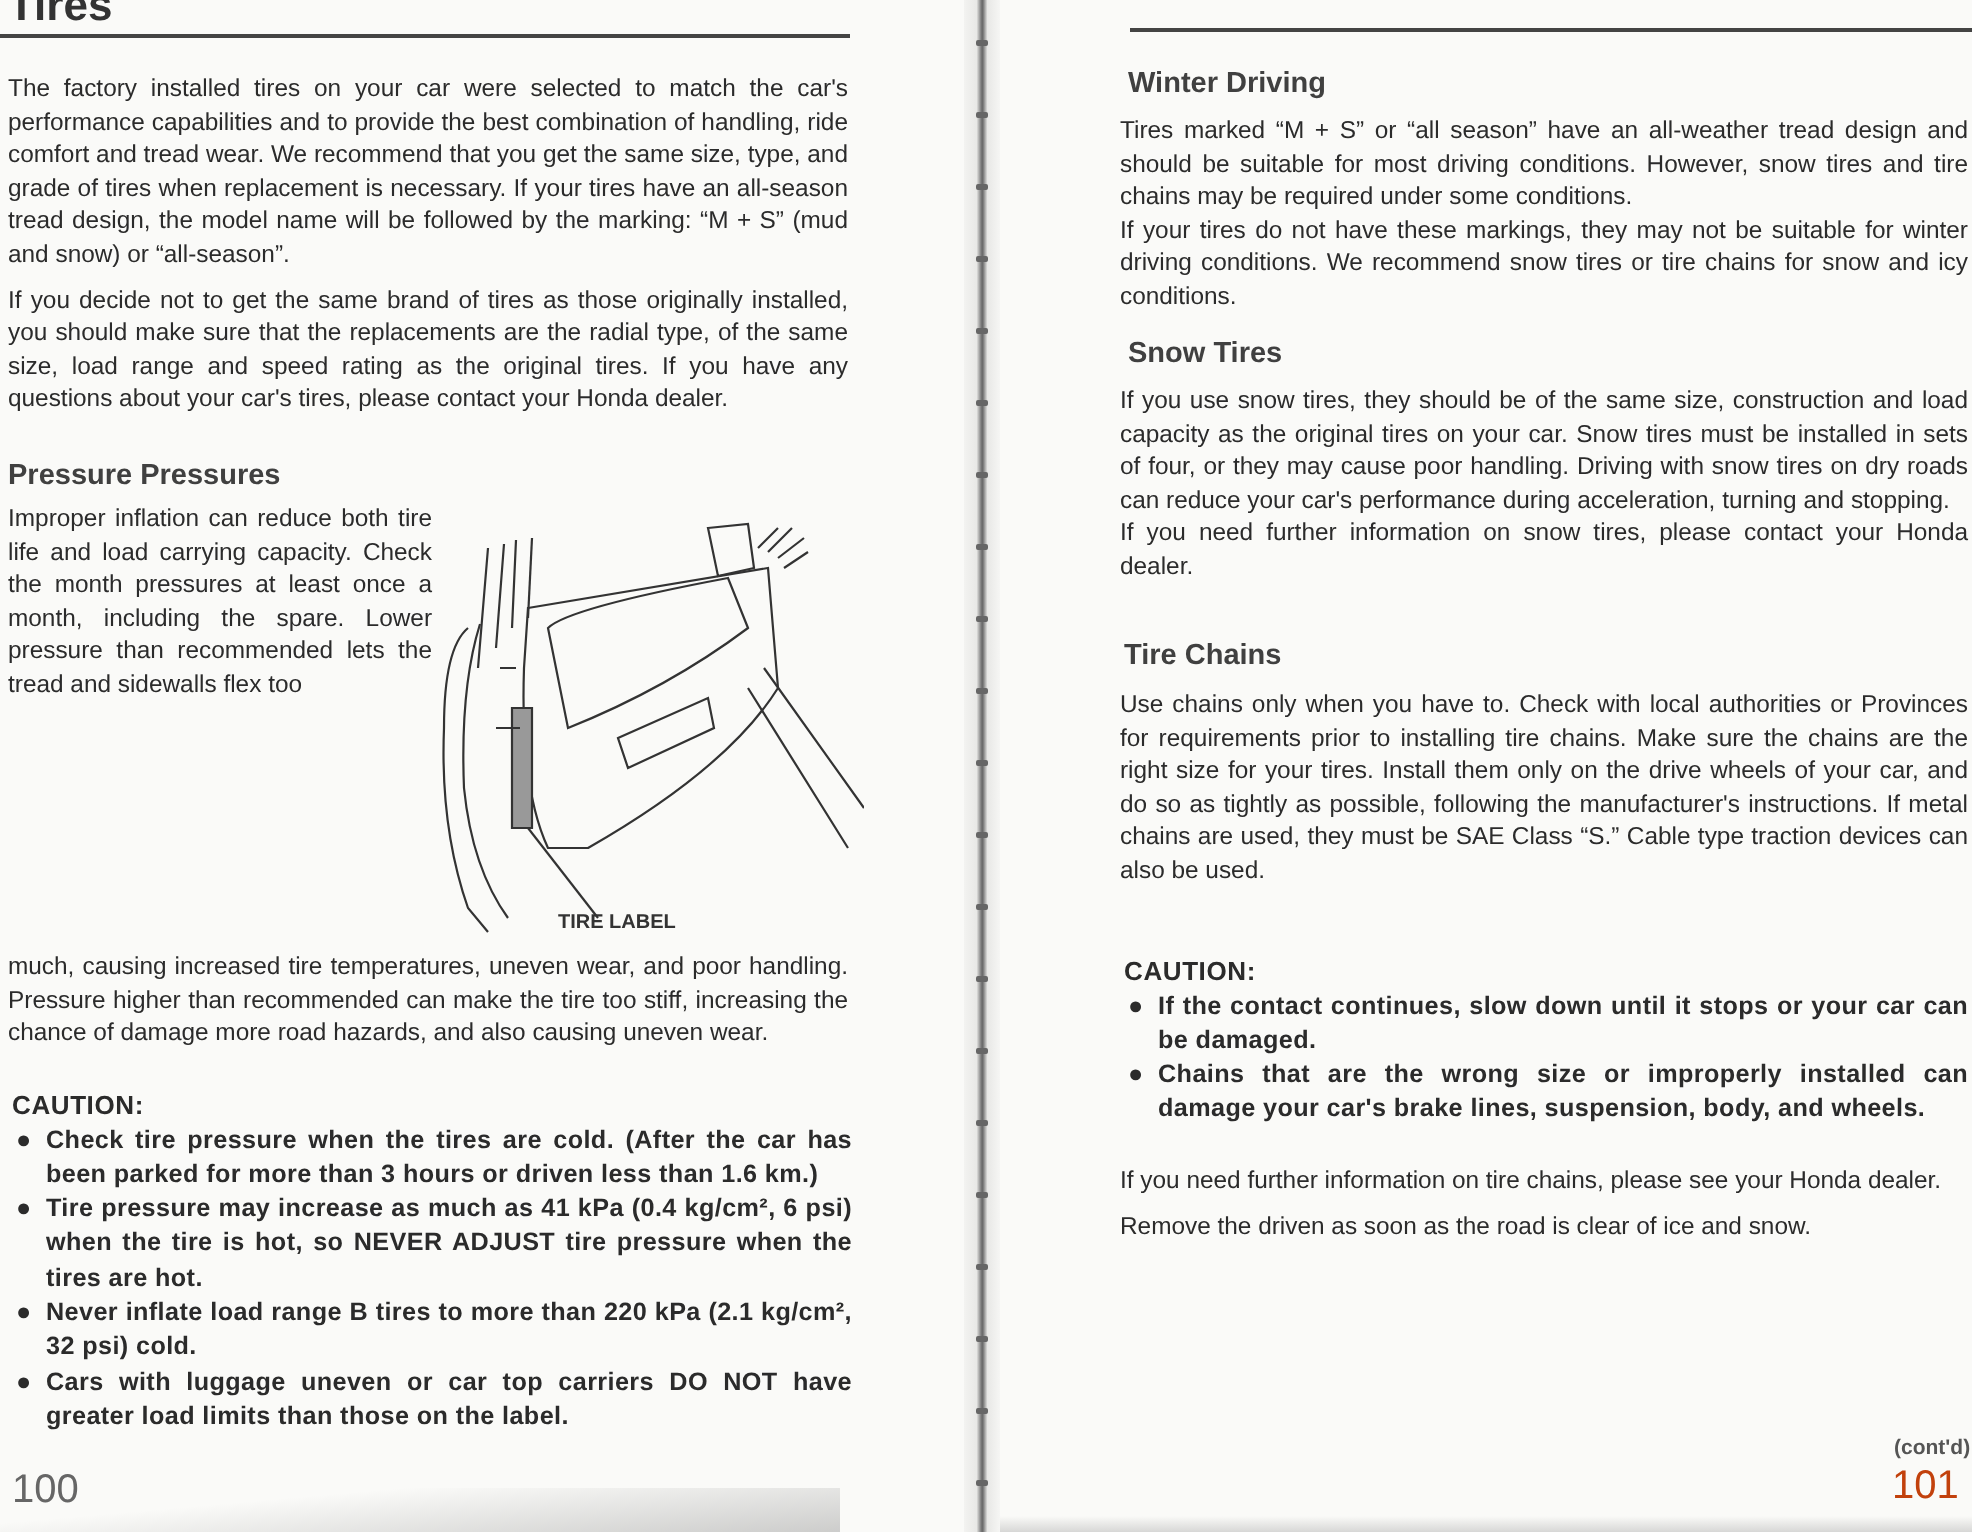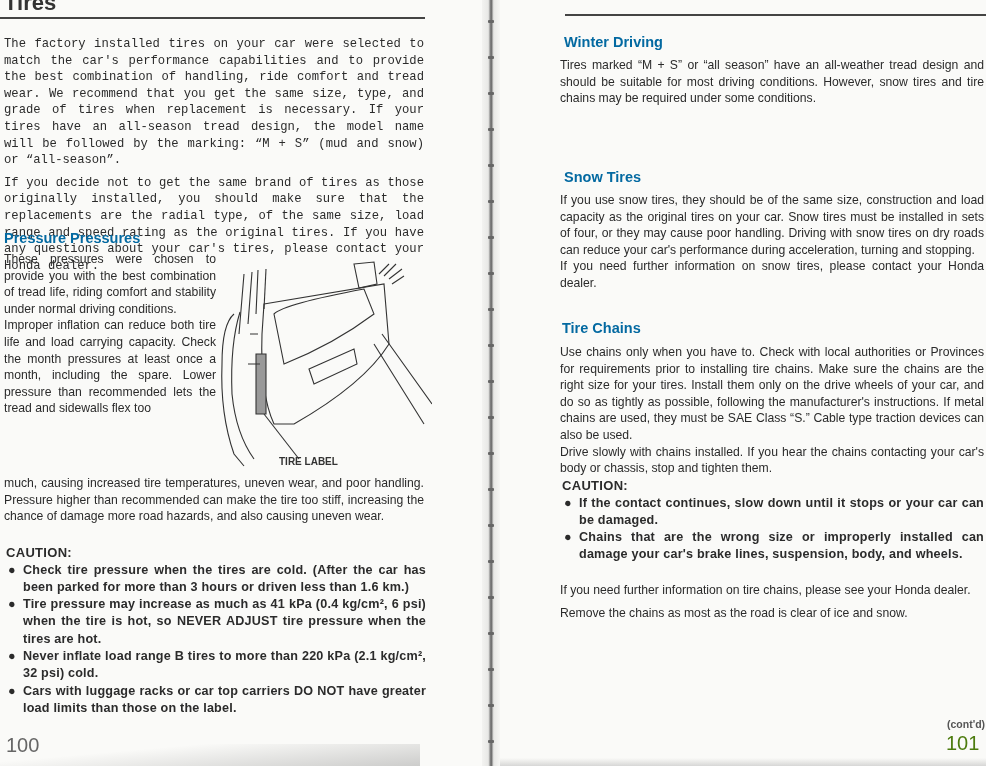--- a/index.html
+++ b/index.html
@@ -30,21 +30,21 @@
     position:absolute; left:4px; top:-10px; font-size:22px; font-weight:bold; color:#333;
   }
   .rule { position:absolute; height:2px; background:#444; }
   .rule-left { left:0; top:17px; width:425px; }
   .rule-right { left:565px; top:14px; width:421px; }
 
   .text-block {
     position:absolute; font-size:12.2px; line-height:16.6px; text-align: justify;
   }
   .text-block p { margin:0; }
-  .h2 { position:absolute; font-size:14.5px; font-weight:bold; color:#0369a1; }
+  .h2 { position:absolute; font-size:14.5px; font-weight:bold; color:#404040; }
 
   .caution-label { font-weight:bold; font-size:13px; letter-spacing:0.3px; }
   ul.bullets { list-style:none; margin:0; padding:0; }
   ul.bullets li { position:relative; padding-left:17px; font-weight:bold; font-size:12.6px; line-height:17.3px; letter-spacing:0.2px; text-align:justify; }
   ul.bullets li .bullet { position:absolute; left:2px; top:0; }
 
   .page-num { position:absolute; font-size:20px; color:#666; }
   .contd { position:absolute; font-size:10.5px; font-weight:bold; color:#555;padding-left:17px; }
 
   .figure { position:absolute; left:214px; top:254px; width:218px; height:216px; }
@@ -76,29 +76,28 @@
     <div class="stitch" style="top: 596px;"></div>
     <div class="stitch" style="top: 632px;"></div>
     <div class="stitch" style="top: 668px;"></div>
     <div class="stitch" style="top: 704px;"></div>
     <div class="stitch" style="top: 740px;"></div>
   </div>
 
 <div class="section-title-top">Tires</div>
 <div class="rule rule-left"></div>
 
-<div class="text-block" style="left:4px; top:36px; width:420px;font-family:Liberation Mono, monospace;">
+<div class="text-block" style="left:4px; top:36px; width:420px;">
   <p>The factory installed tires on your car were selected to match the car's performance capabilities and to provide the best combination of handling, ride comfort and tread wear. We recommend that you get the same size, type, and grade of tires when replacement is necessary. If your tires have an all-season tread design, the model name will be followed by the marking: “M + S” (mud and snow) or “all-season”.</p>
   <p style="margin-top:6px;">If you decide not to get the same brand of tires as those originally installed, you should make sure that the replacements are the radial type, of the same size, load range and speed rating as the original tires. If you have any questions about your car's tires, please contact your Honda dealer.</p>
 </div>
 
 <div class="h2" style="left:4px; top:230px;">Pressure Pressures</div>
 
 <div class="text-block" style="left:4px; top:251px; width:212px;">
-  <p>These pressures were chosen to provide you with the best combination of tread life, riding comfort and stability under normal driving conditions.</p>
   <p>Improper inflation can reduce both tire life and load carrying capacity. Check the month pressures at least once a month, including the spare. Lower pressure than recommended lets the tread and sidewalls flex too</p>
 </div>
 
 <div class="figure">
   <svg viewBox="0 0 218 216" fill="none" stroke="#333" stroke-width="1.1">
     <path d="M30 20 L25 80 M38 18 L34 70 M44 16 L42 60"></path>
     <path d="M52 15 L50 55"></path>
     <path d="M20 60 Q8 70 8 110 Q6 160 20 200 L30 212"></path>
     <path d="M26 58 Q16 90 18 140 Q22 180 40 205"></path>
     <path d="M50 50 L170 30 L175 90 Q150 130 80 170 L60 170 Q46 140 48 80 Z"></path>
@@ -115,55 +114,55 @@
 <div class="fig-caption">TIRE LABEL</div>
 
 <div class="text-block" style="left:4px; top:475px; width:420px;">much, causing increased tire temperatures, uneven wear, and poor handling. Pressure higher than recommended can make the tire too stiff, increasing the chance of damage more road hazards, and also causing uneven wear.</div>
 
 <div class="text-block" style="left:6px; top:545px; width:420px;">
   <div class="caution-label">CAUTION:</div>
   <ul class="bullets">
     <li><span class="bullet">●</span><span>Check tire pressure when the tires are cold. (After the car has been parked for more than 3 hours or driven less than 1.6 km.)</span></li>
     <li><span class="bullet">●</span><span>Tire pressure may increase as much as 41 kPa (0.4 kg/cm², 6 psi) when the tire is hot, so NEVER ADJUST tire pressure when the tires are hot.</span></li>
     <li><span class="bullet">●</span><span>Never inflate load range B tires to more than 220 kPa (2.1 kg/cm², 32 psi) cold.</span></li>
-    <li><span class="bullet">●</span><span>Cars with luggage racks or car top carriers DO NOT have greater load limits than those on the label.</span></li>
+    <li><span class="bullet">●</span><span>Cars with luggage uneven or car top carriers DO NOT have greater load limits than those on the label.</span></li>
   </ul>
 </div>
 
 <div class="page-num" style="left:6px; top:734px;">100</div>
 
 <div class="rule rule-right"></div>
 
 <div class="h2" style="left:564px; top:34px;">Winter Driving</div>
 <div class="text-block" style="left:560px; top:57px; width:424px;">
   <p>Tires marked “M + S” or “all season” have an all-weather tread design and should be suitable for most driving conditions. However, snow tires and tire chains may be required under some conditions.</p>
+  <p>If your tires do not have these markings, they may not be suitable for winter driving conditions. We recommend snow tires or tire chains for snow and icy conditions.</p>
 </div>
 
 <div class="h2" style="left:564px; top:169px;">Snow Tires</div>
 <div class="text-block" style="left:560px; top:192px; width:424px;">
   <p>If you use snow tires, they should be of the same size, construction and load capacity as the original tires on your car. Snow tires must be installed in sets of four, or they may cause poor handling. Driving with snow tires on dry roads can reduce your car's performance during acceleration, turning and stopping.</p>
   <p>If you need further information on snow tires, please contact your Honda dealer.</p>
 </div>
 
 <div class="h2" style="left:562px; top:320px;">Tire Chains</div>
 <div class="text-block" style="left:560px; top:344px; width:424px;">
   <p>Use chains only when you have to. Check with local authorities or Provinces for requirements prior to installing tire chains. Make sure the chains are the right size for your tires. Install them only on the drive wheels of your car, and do so as tightly as possible, following the manufacturer's instructions. If metal chains are used, they must be SAE Class “S.” Cable type traction devices can also be used.</p>
-  <p>Drive slowly with chains installed. If you hear the chains contacting your car's body or chassis, stop and tighten them.</p>
 </div>
 
 <div class="text-block" style="left:562px; top:478px; width:422px;">
   <div class="caution-label">CAUTION:</div>
   <ul class="bullets">
     <li><span class="bullet">●</span><span>If the contact continues, slow down until it stops or your car can be damaged.</span></li>
     <li><span class="bullet">●</span><span>Chains that are the wrong size or improperly installed can damage your car's brake lines, suspension, body, and wheels.</span></li>
   </ul>
 </div>
 
 <div class="text-block" style="left:560px; top:582px; width:424px;">
   <p>If you need further information on tire chains, please see your Honda dealer.</p>
-  <p style="margin-top:6px;">Remove the chains as most as the road is clear of ice and snow.</p>
+  <p style="margin-top:6px;">Remove the driven as soon as the road is clear of ice and snow.</p>
 </div>
 
 <div class="contd" style="left:930px; top:718px;">(cont'd)</div>
-<div class="page-num" style="left:946px; top:732px; color:#4d7c0f;">101</div>
+<div class="page-num" style="left:946px; top:732px; color:#c2410c;">101</div>
 
 <div class="shadow-bottom-left"></div>
 <div class="shadow-bottom-right"></div>
 
 </body></html>

